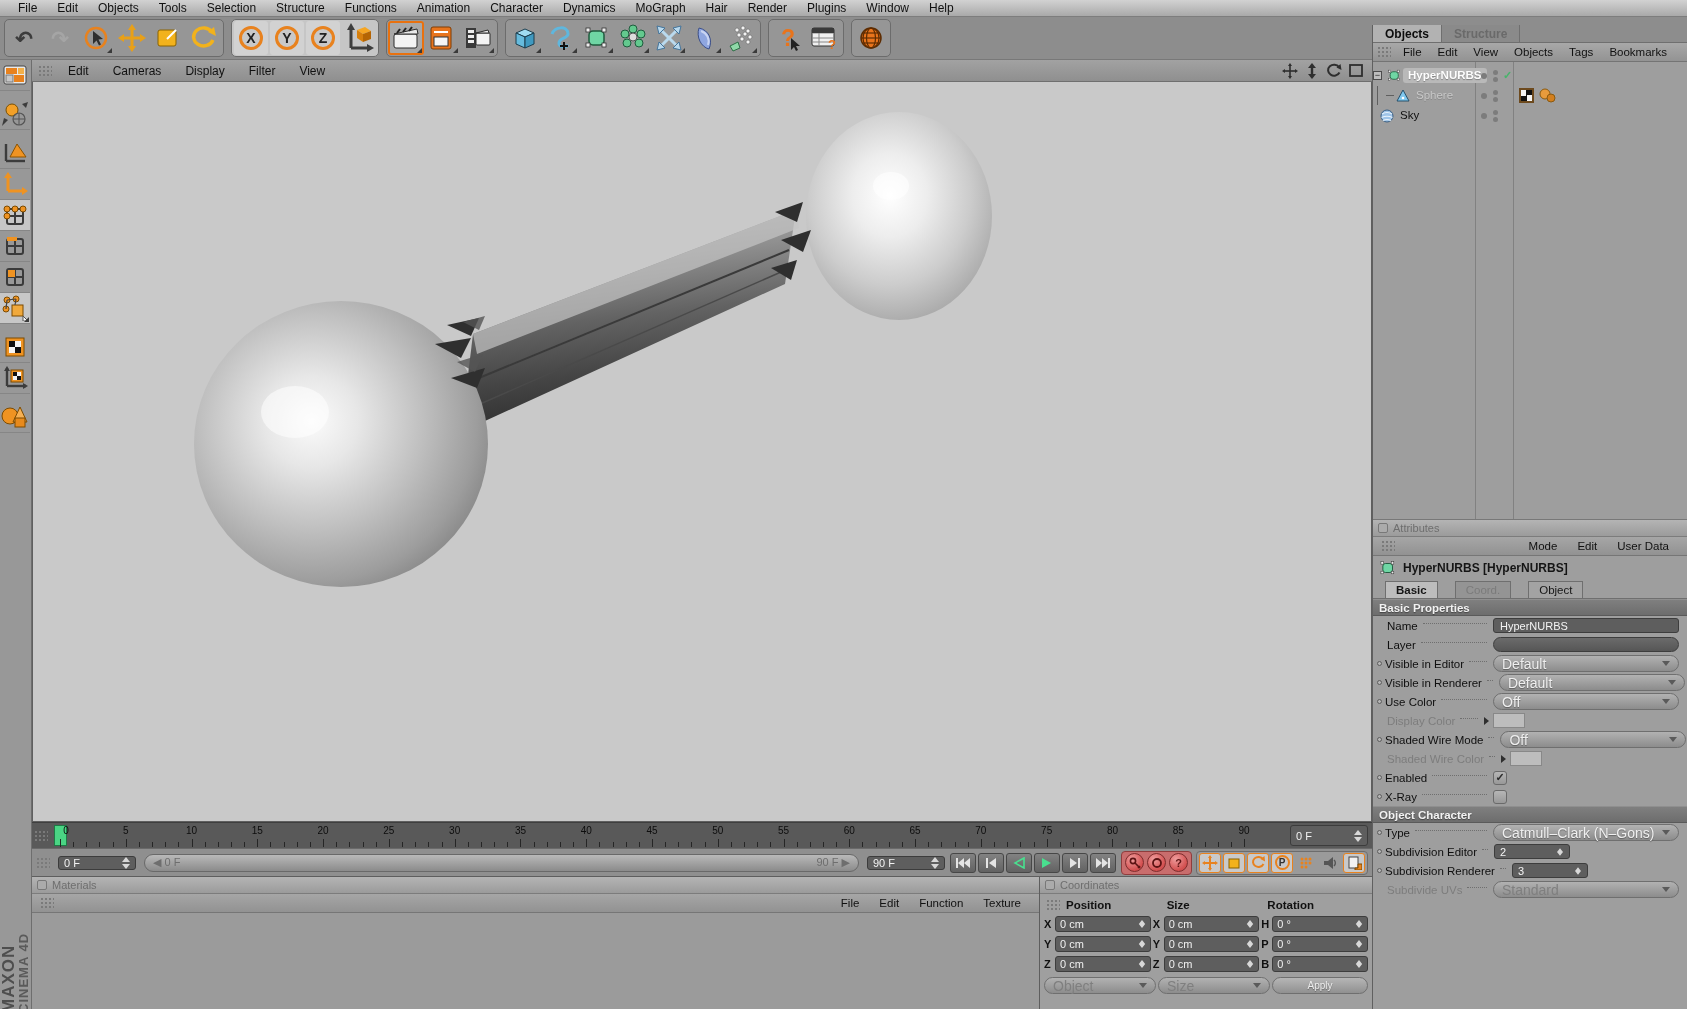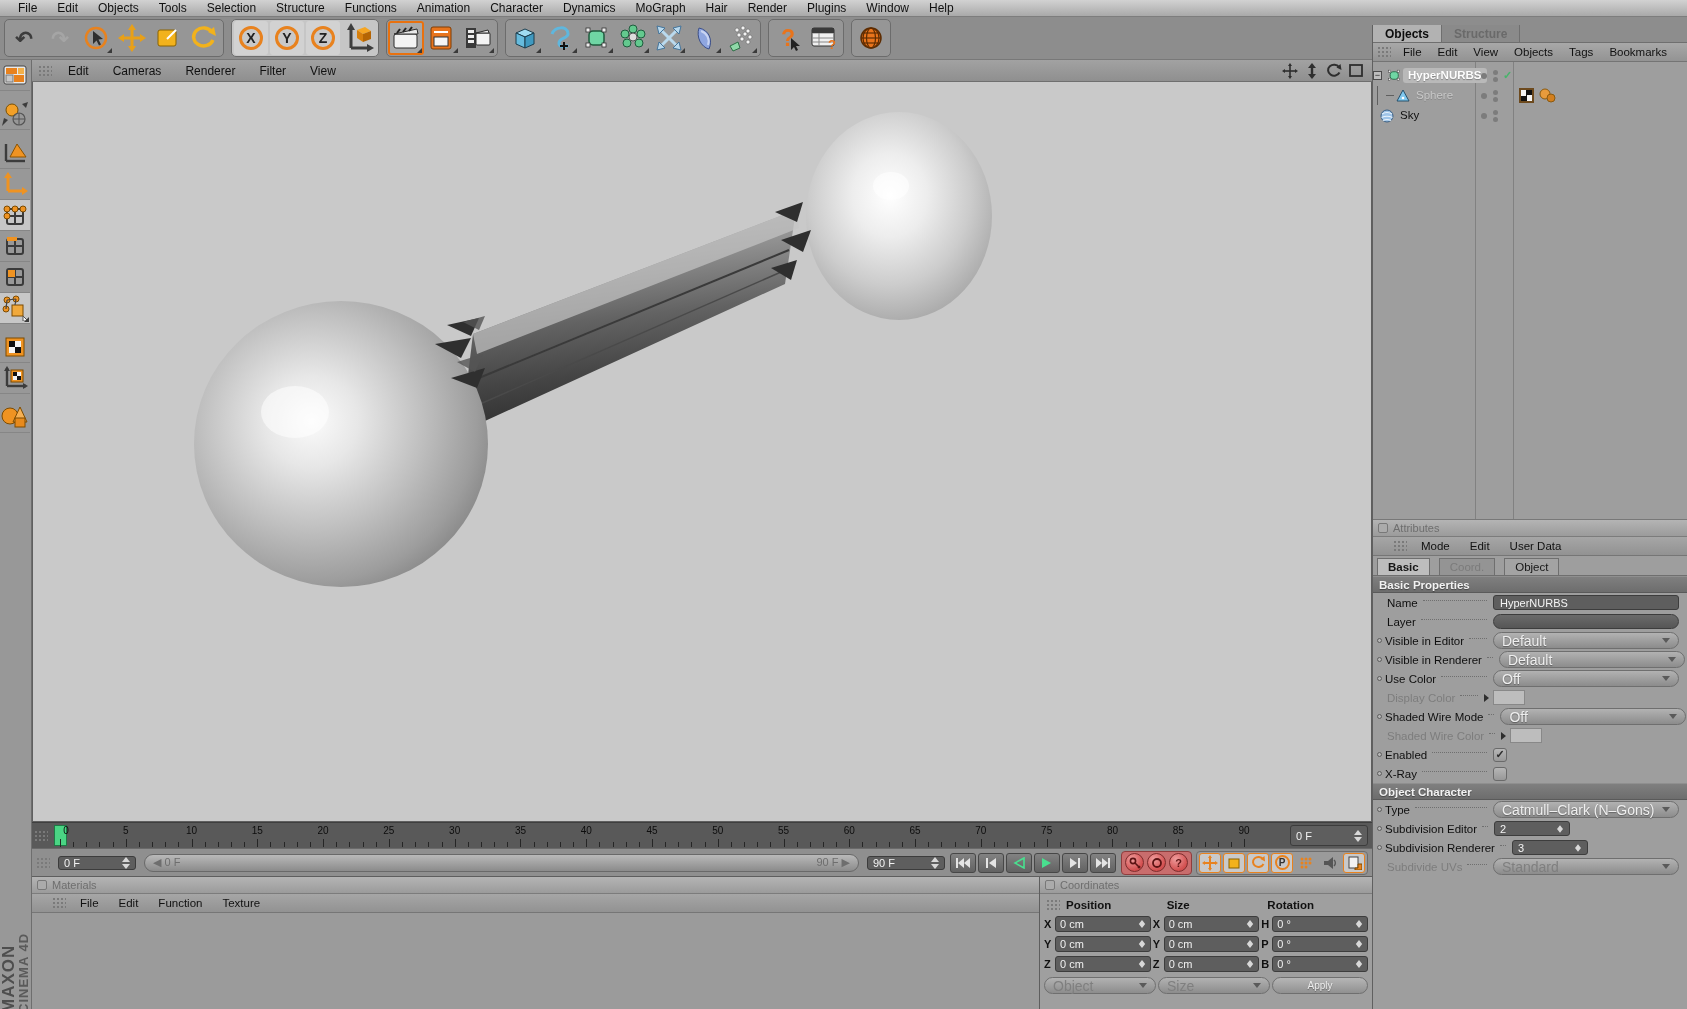--- a/index.html
+++ b/index.html
@@ -73,21 +73,21 @@
   #key-group{display:flex;align-items:center;background:#9a9a9a;border:1px solid #6c6c6c;border-radius:4px;height:24px;padding:0 2px;gap:2px;margin-right:2px;}
   .keybtn{width:22px;height:20px;display:flex;align-items:center;justify-content:center;border-radius:3px;}
   .keybtn.on{background:#c9c9c9;border:1px solid #e8821e;}
 
   
   #bottom{height:133px;display:flex;border-top:1px solid #5e5e5e;}
   .panel-title{height:17px;background:linear-gradient(#b4b4b4,#9b9b9b);border-bottom:1px solid #7c7c7c;
     display:flex;align-items:center;padding:0 5px;color:#6e6e6e;font-size:11px;gap:5px;}
   .panel-chk{width:10px;height:10px;background:#ababab;border:1px solid #787878;border-radius:2px;}
   .panel-menu{height:19px;background:linear-gradient(#a6a6a6,#929292);border-bottom:1px solid #767676;
-    display:flex;align-items:center;padding:0 20px;}
+    display:flex;align-items:center;padding:0 8px;justify-content:space-between;}
   .panel-menu .mitem{font-size:11.5px;color:#111;padding:0 10px;}
   #materials{flex:1;display:flex;flex-direction:column;border-right:1px solid #5e5e5e;background:#9f9f9f;}
   #materials .content{flex:1;background:#9b9b9b;}
   #coordinates{width:332px;display:flex;flex-direction:column;background:#9f9f9f;}
   #coord-grid{flex:1;padding:2px 4px;font-size:11px;}
   .coord-headrow{display:flex;height:18px;align-items:center;margin-left:2px;}
   .coord-headrow span{font-size:11.5px;font-weight:bold;color:#111;}
   .coord-row{display:flex;align-items:center;height:20px;gap:2px;}
   .coord-cell{display:flex;align-items:center;gap:3px;flex:1;}
   .coord-cell b{font-size:11px;color:#111;width:8px;font-weight:bold;}
@@ -121,21 +121,21 @@
   .dot{width:6px;height:6px;border-radius:50%;background:#7c7c7c;display:inline-block;}
   .dotpair{display:inline-flex;flex-direction:column;gap:2px;margin-left:6px;}
   .dotpair .dot{width:5px;height:5px;}
   .treecheck{color:#49b36b;font-size:11px;font-weight:bold;margin-left:5px;}
   .expander{width:9px;height:9px;border:1px solid #4c4c4c;background:#bdbdbd;display:inline-flex;align-items:center;justify-content:center;
     font-size:9px;line-height:7px;color:#222;margin-right:3px;}
 
   
   #attr{flex:1;display:flex;flex-direction:column;}
   #attr-obj{height:23px;display:flex;align-items:center;gap:6px;padding:0 6px;font-size:12px;font-weight:bold;color:#151515;}
-  #attr-tabs{height:20px;display:flex;align-items:flex-end;padding-left:4px;gap:9px;border-bottom:1px solid #6f6f6f;}
+  #attr-tabs{height:20px;display:flex;align-items:flex-end;padding-left:12px;gap:17px;border-bottom:1px solid #6f6f6f;}
   .atab{padding:2px 10px;font-size:11.5px;border:1px solid #6f6f6f;border-bottom:none;background:#a3a3a3;color:#161616;}
   .atab.active{background:#bdbdbd;font-weight:bold;}
   .atab.dim{color:#7b7b7b;background:#949494;}
   .sec-header{height:17px;background:linear-gradient(#7f7f7f,#6d6d6d);border-top:1px solid #8f8f8f;border-bottom:1px solid #5a5a5a;
     display:flex;align-items:center;padding:0 6px;font-size:11.5px;font-weight:bold;color:#f2f2f2;text-shadow:0 1px 1px rgba(0,0,0,.4);}
   .prow{height:19px;display:flex;align-items:center;padding:0 8px 0 4px;font-size:11.5px;}
   .prow .adot{width:5px;height:5px;border:1px solid #5d5d5d;border-radius:50%;margin-right:3px;flex:none;background:#b5b5b5;}
   .prow .nodot{width:10px;flex:none;}
   .plabel{color:#0f0f0f;white-space:nowrap;}
   .plabel.dim{color:#7d7d7d;}
@@ -542,21 +542,21 @@
       <span class="b2">CINEMA 4D</span>
     </div>
   </div>
 
   <div id="center">
     <div id="vp-menu">
       <span class="grip"></span>
       <span id="vp-menu-items" style="display:flex">
           <span class="mitem">Edit</span>
           <span class="mitem">Cameras</span>
-          <span class="mitem">Renderer</span>
+          <span class="mitem">Display</span>
           <span class="mitem">Filter</span>
           <span class="mitem">View</span>
         </span>
       <span class="spacer"></span>
       <span class="navbtn">
         <svg width="16" height="16" viewBox="0 0 16 16">
           <g stroke="#2e2e2e" stroke-width="1.6">
               <line x1="2" y1="8" x2="14" y2="8"></line>
               <line x1="8" y1="2" x2="8" y2="14"></line>
             </g>
@@ -1114,20 +1114,32 @@
         <span>Attributes</span>
       </div>
       <div class="panel-menu">
         <span class="grip"></span>
         <span style="display:flex">
             <span class="mitem">Mode</span>
             <span class="mitem">Edit</span>
             <span class="mitem">User Data</span>
           </span>
       </div>
+      <div id="attr-obj">
+        <svg width="18" height="18" viewBox="0 0 28 28">
+          <rect x="6" y="7" width="15" height="14" rx="4" fill="#6fd6a4" stroke="#1f5c3e" stroke-width="1.5"></rect>
+          <g fill="#eee" stroke="#333" stroke-width="0.8">
+              <rect x="3" y="4" width="4" height="4"></rect>
+              <rect x="19" y="4" width="4" height="4"></rect>
+              <rect x="3" y="19" width="4" height="4"></rect>
+              <rect x="19" y="19" width="4" height="4"></rect>
+            </g>
+        </svg>
+        <span>HyperNURBS [HyperNURBS]</span>
+      </div>
       <div id="attr-tabs">
         <div class="atab active">Basic</div>
         <div class="atab dim">Coord.</div>
         <div class="atab">Object</div>
       </div>
       <div id="attr-sections">
           <div class="sec-header">Basic Properties</div>
           <div class="prow">
             <span class="nodot"></span>
             <span class="plabel">Name</span>

